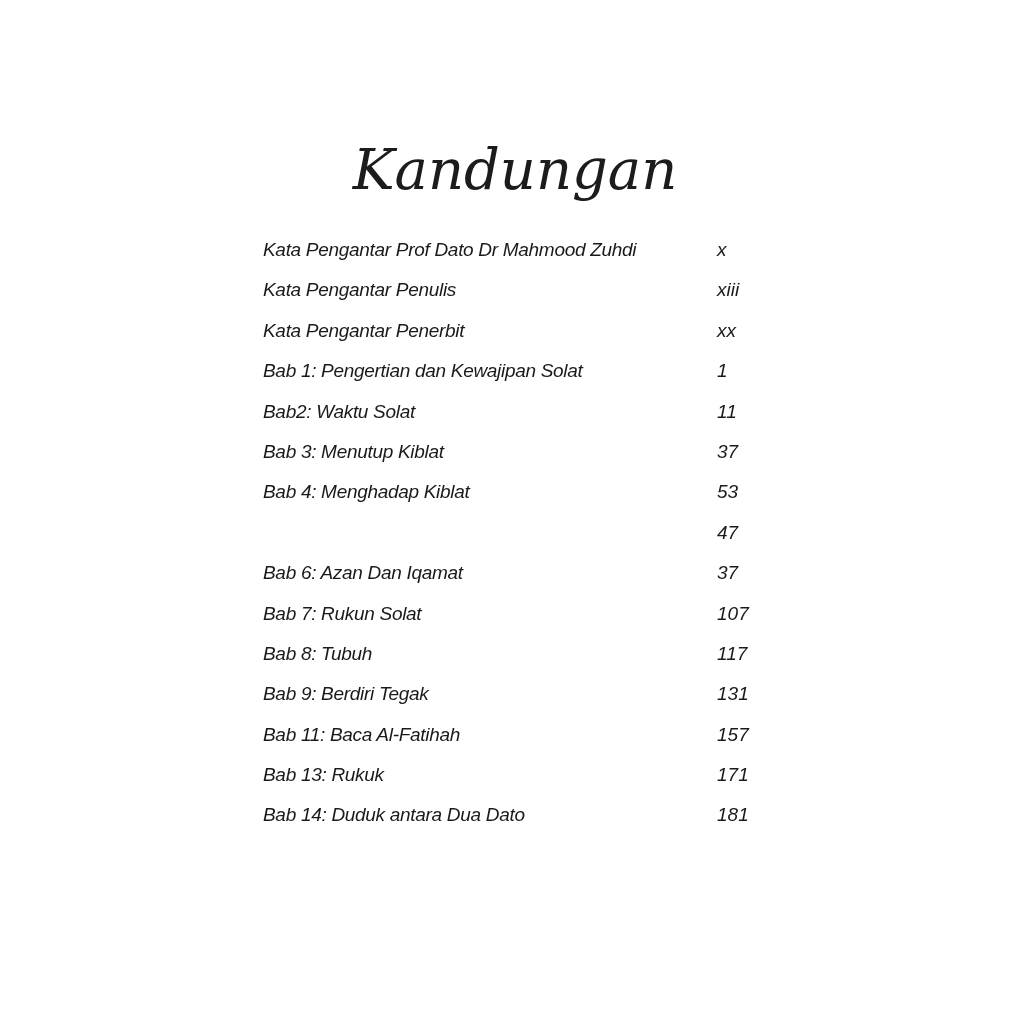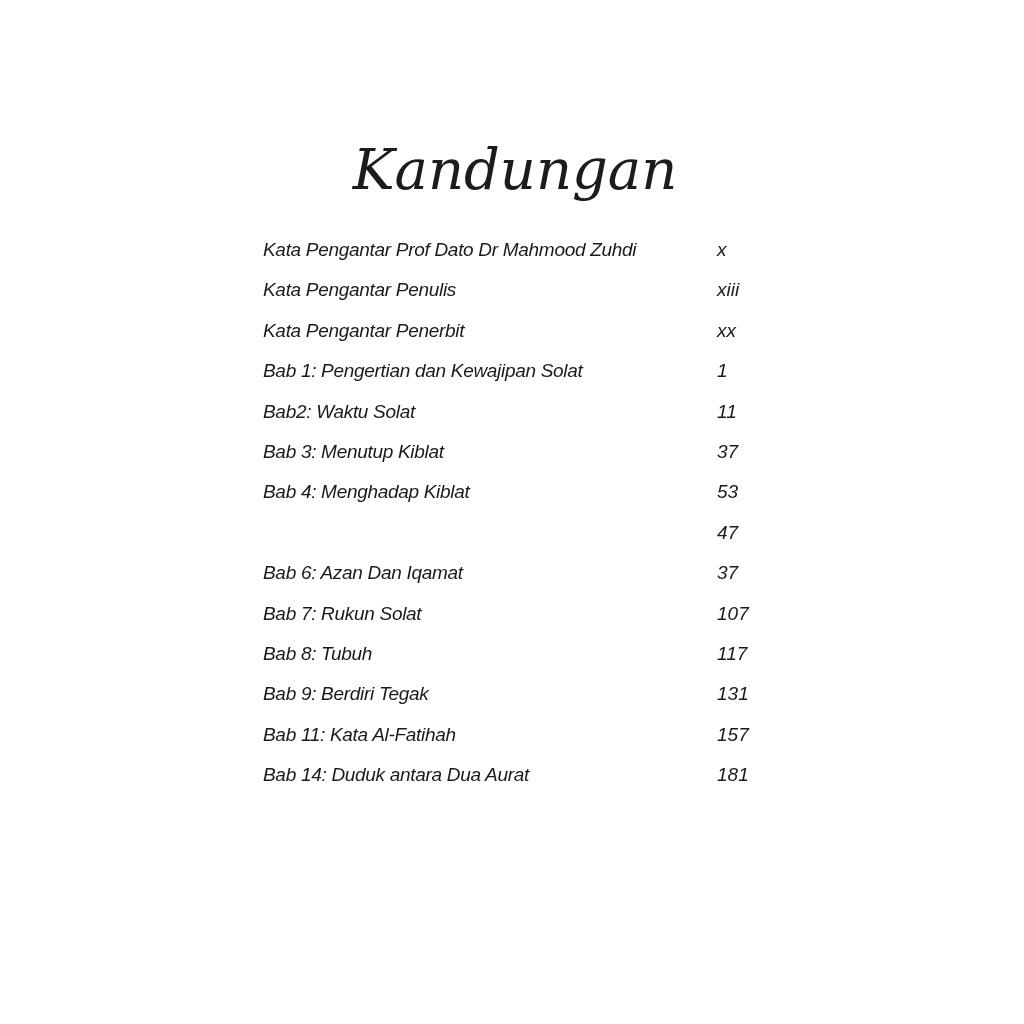--- a/index.html
+++ b/index.html
@@ -104,20 +104,24 @@
   </div>
   <div class="toc-row">
     <span class="toc-label">Bab 8: Tubuh</span>
     <span class="toc-page">117</span>
   </div>
   <div class="toc-row">
     <span class="toc-label">Bab 9: Berdiri Tegak</span>
     <span class="toc-page">131</span>
   </div>
   <div class="toc-row">
-    <span class="toc-label">Bab 11: Kata Al-Fatihah</span>
+    <span class="toc-label">Bab 11: Baca Al-Fatihah</span>
     <span class="toc-page">157</span>
   </div>
   <div class="toc-row">
-    <span class="toc-label">Bab 14: Duduk antara Dua Aurat</span>
+    <span class="toc-label">Bab 13: Rukuk</span>
+    <span class="toc-page">171</span>
+  </div>
+  <div class="toc-row">
+    <span class="toc-label">Bab 14: Duduk antara Dua Dato</span>
     <span class="toc-page">181</span>
   </div>
 </div>
 
 </body></html>

